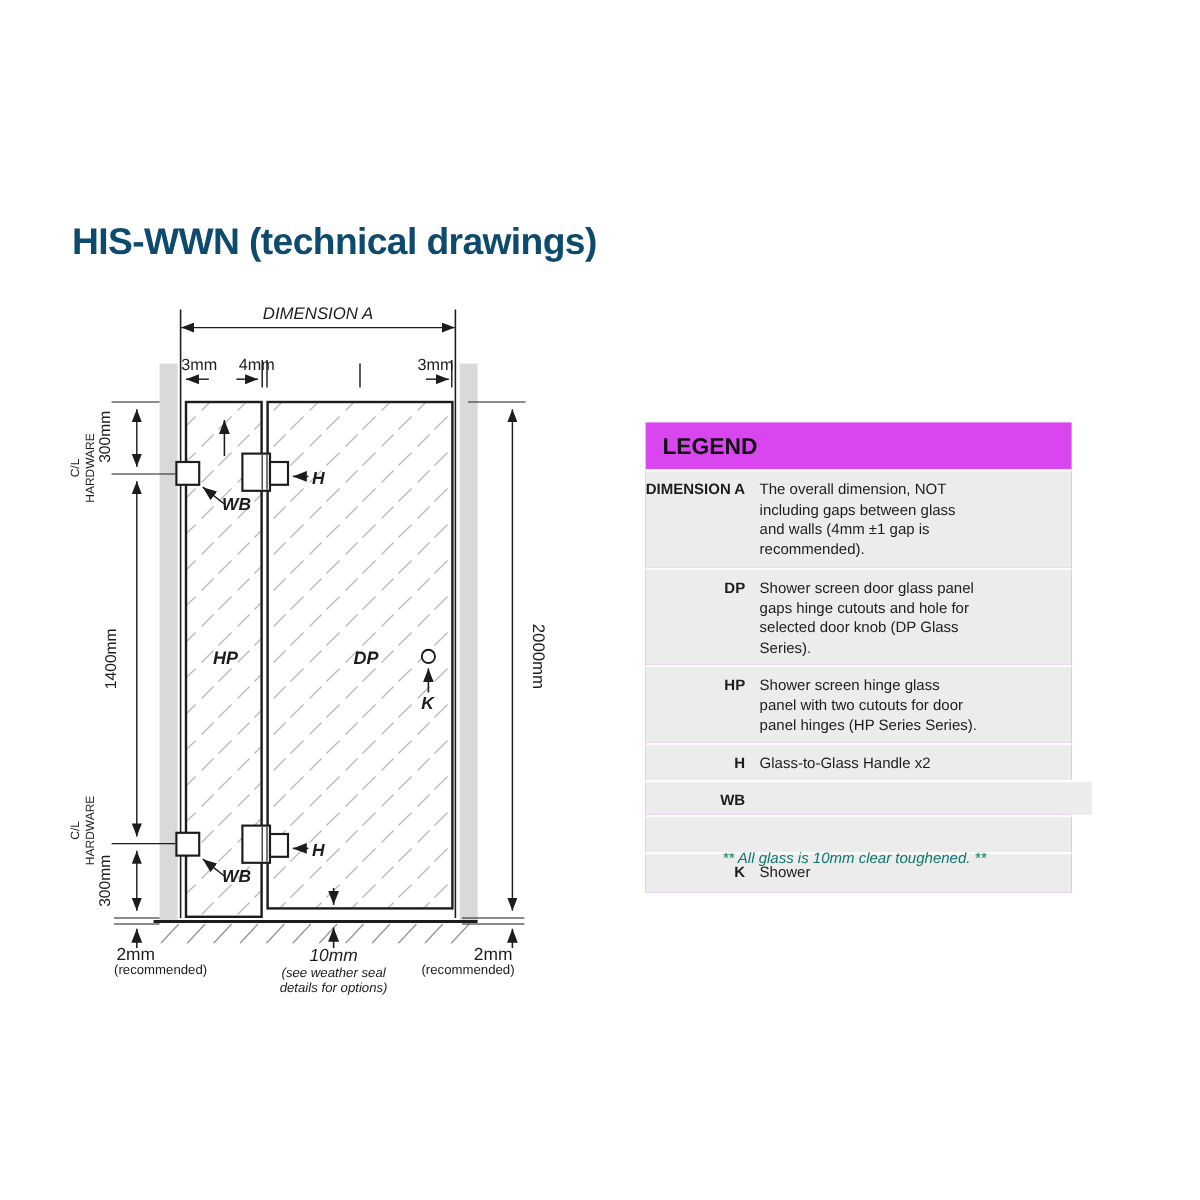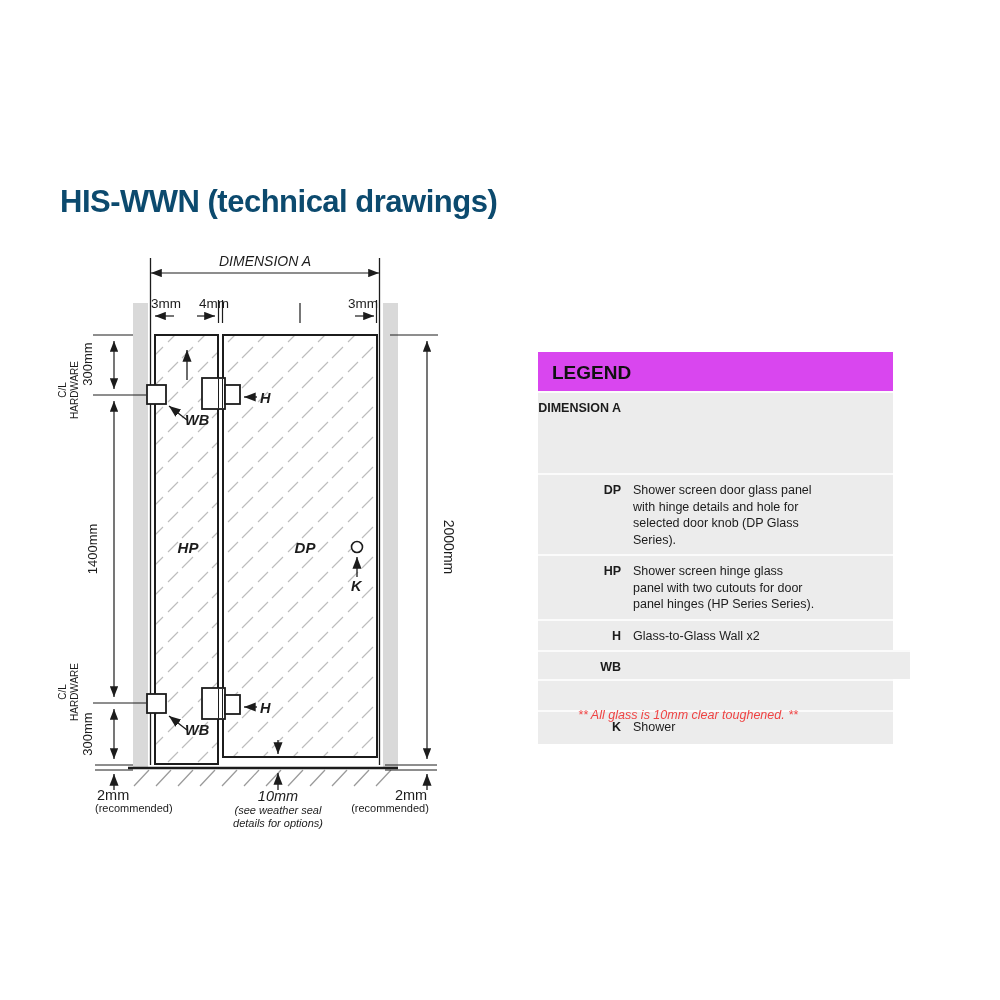--- a/index.html
+++ b/index.html
@@ -13,21 +13,21 @@
   .legend{position:absolute;left:538px;top:333px;width:355px;background:#d946ef;
           font-size:12.5px;line-height:1.32;margin-top:19px;}
   .legend-header{padding:8px 0 6px 14px;font-size:19px;font-weight:bold;color:#111;}
   .legend-row{display:flex;border-top:2px solid #fbfbfb;background:#ececec;}
   .legend-key{width:95px;min-width:95px;text-align:right;font-weight:bold;
               padding:7px 12px 0 0;box-sizing:border-box;}
   .legend-desc{width:184px;padding:7px 6px 6px 0;}
   .legend-row.wb{width:372px;}
   .legend-row.wb .legend-desc{width:277px;white-space:nowrap;overflow:visible;}
   .legend-footnote{position:absolute;left:538px;top:708px;width:300px;text-align:center;
-                   font-style:italic;font-size:12.5px;color:#ef4444;}
+                   font-style:italic;font-size:12.5px;color:#0f766e;padding-left:24px;}
 </style>
 </head>
 <body>
 
 <div class="page">
 
   <h1 class="title">HIS-WWN (technical drawings)</h1>
 
   <svg class="drawing-svg" viewBox="0 0 1000 1000" xmlns="http://www.w3.org/2000/svg" font-family="Liberation Sans, sans-serif">
     <defs>
@@ -156,32 +156,33 @@
     <text x="278" y="814" text-anchor="middle" font-size="11" font-style="italic" fill="#1c1c1c">(see weather seal</text>
     <text x="278" y="827" text-anchor="middle" font-size="11" font-style="italic" fill="#1c1c1c">details for options)</text>
     <text x="411" y="800" text-anchor="middle" font-size="14.5" fill="#1c1c1c">2mm</text>
     <text x="390" y="812" text-anchor="middle" font-size="11" fill="#1c1c1c">(recommended)</text>
   </svg>
 
   <div class="legend">
     <div class="legend-header">LEGEND</div>
     <div class="legend-row" style="min-height:80px">
       <div class="legend-key">DIMENSION A</div>
+      <div class="legend-desc">The overall dimension, NOT including gaps between glass and walls (4mm ±1 gap is recommended).</div>
     </div>
     <div class="legend-row" style="min-height:78px">
       <div class="legend-key">DP</div>
-      <div class="legend-desc">Shower screen door glass panel with hinge details and hole for selected door knob (DP Glass Series).</div>
+      <div class="legend-desc">Shower screen door glass panel gaps hinge cutouts and hole for selected door knob (DP Glass Series).</div>
     </div>
     <div class="legend-row" style="min-height:59px">
       <div class="legend-key">HP</div>
       <div class="legend-desc">Shower screen hinge glass panel with two cutouts for door panel hinges (HP Series Series).</div>
     </div>
     <div class="legend-row" style="min-height:29px">
       <div class="legend-key">H</div>
-      <div class="legend-desc">Glass-to-Glass Wall x2</div>
+      <div class="legend-desc">Glass-to-Glass Handle x2</div>
     </div>
     <div class="legend-row wb" style="min-height:27px">
       <div class="legend-key">WB</div>
     </div>
     <div class="legend-row" style="min-height:29px">
       <div class="legend-key"></div>
       <div class="legend-desc"></div>
     </div>
     <div class="legend-row" style="min-height:32px">
       <div class="legend-key">K</div>

